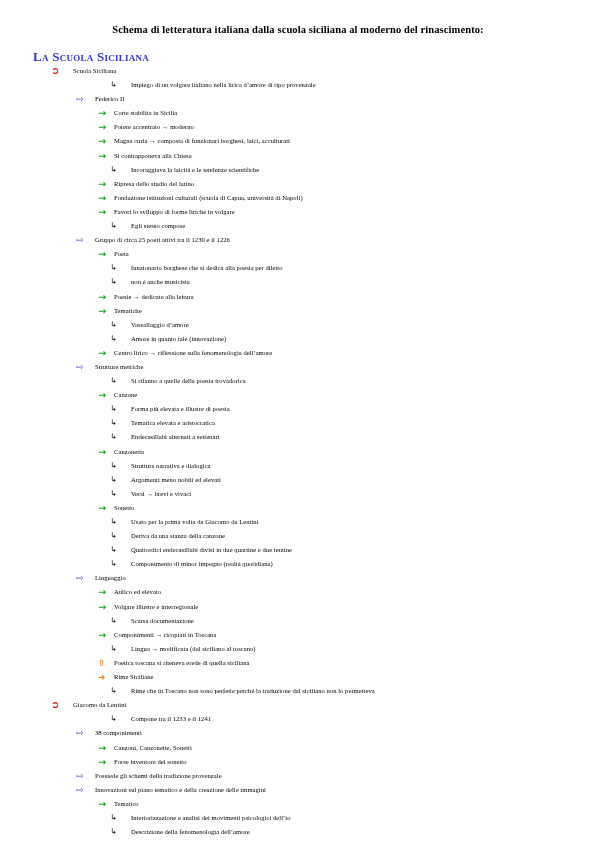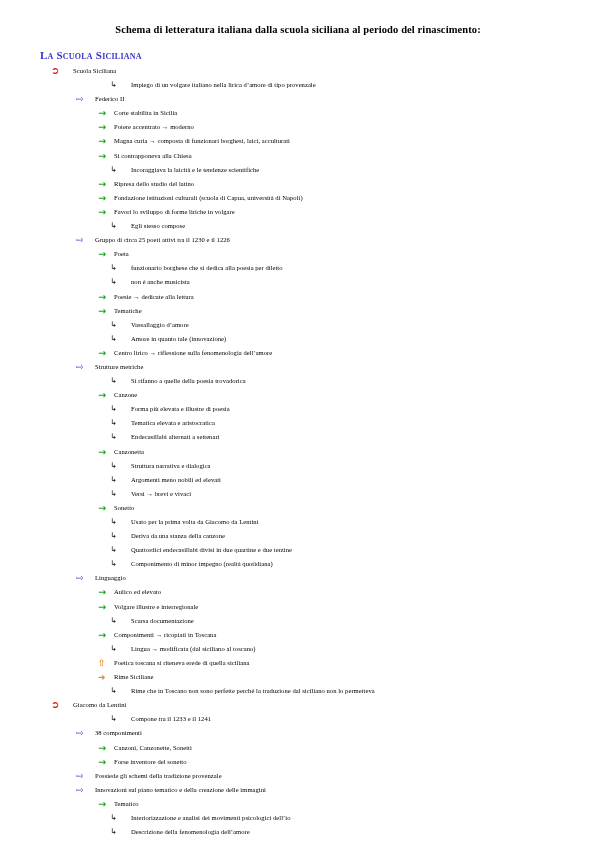--- a/index.html
+++ b/index.html
@@ -26,23 +26,23 @@
     left: 0;
     top: 24px;
     width: 596px;
     text-align: center;
     font-size: 10.5px;
     font-weight: bold;
     letter-spacing: 0.01em;
   }
   .section-heading {
     position: absolute;
-    left: 40px;
+    left: 33px;
     top: 49px;
-    font-size: 11px;
+    font-size: 13px;
     font-weight: bold;
     color: #3333CC;
     font-variant: small-caps;
     letter-spacing: 0.02em;
   }
   .outline {
     position: absolute;
     left: 0;
     top: 64px;
     width: 596px;
@@ -113,21 +113,21 @@
     font-size: 9px;
     font-weight: bold;
     font-family: "DejaVu Sans", sans-serif;
   }
 </style>
 </head>
 <body>
 
 <div class="page">
 
-  <div class="doc-title">Schema di letteratura italiana dalla scuola siciliana al periodo del rinascimento:</div>
+  <div class="doc-title">Schema di letteratura italiana dalla scuola siciliana al moderno del rinascimento:</div>
 
   <div class="section-heading">La Scuola Siciliana</div>
 
   <div class="outline" id="outline-root">
       <div class="row lvl1">
         <span class="bullet ic-red">➲</span>
         <span class="label">Scuola Siciliana</span>
       </div>
       <div class="row lvl4">
         <span class="bullet ic-hook">↳</span>

